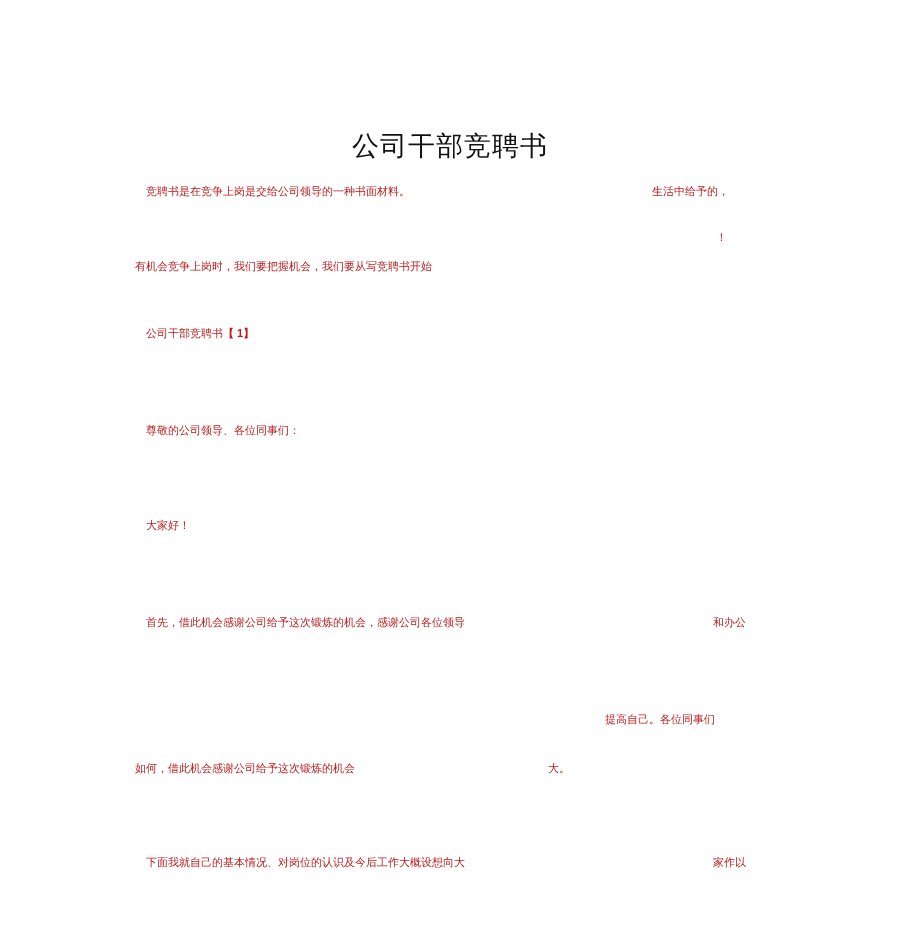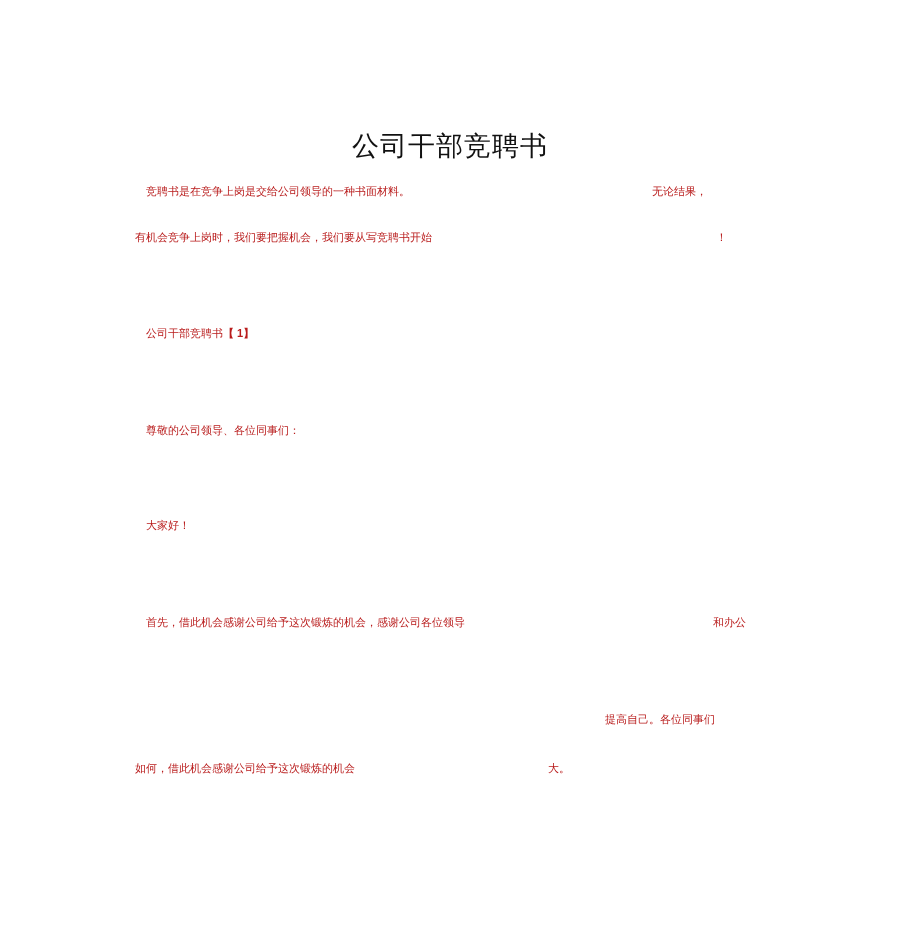--- a/index.html
+++ b/index.html
@@ -51,24 +51,24 @@
   </style>
 </head>
 <body>
 
 <div class="page">
 
   <div class="title">公司干部竞聘书</div>
 
   <div class="line" style="top:181px; left:0; width:920px; height:22px;">
     <span class="seg" style="left:146px;">竞聘书是在竞争上岗是交给公司领导的一种书面材料。</span>
-    <span class="seg" style="left:652px;">无论结果，</span>
+    <span class="seg" style="left:652px;">生活中给予的，</span>
   </div>
   <div class="line" style="top:227px; left:0; width:920px; height:22px;">
-    <span class="seg" style="left:135px;">有机会竞争上岗时，我们要把握机会，我们要从写竞聘书开始</span>
+    <span class="seg" style="left:135px;margin-top:29px;">有机会竞争上岗时，我们要把握机会，我们要从写竞聘书开始</span>
     <span class="seg" style="left:716px;">！</span>
   </div>
 
   <div class="line" style="top:322px; left:146px;">
     <span>公司干部竞聘书</span><span class="bold-num">【</span><span class="bold-num" style="margin-left:3px;">1</span><span class="bold-num">】</span>
   </div>
 
   <div class="line" style="top:420px; left:146px;">尊敬的公司领导、各位同事们：</div>
 
   <div class="line" style="top:515px; left:146px;">大家好！</div>
@@ -78,14 +78,18 @@
     <span class="seg" style="left:713px;">和办公</span>
   </div>
   <div class="line" style="top:709px; left:0; width:920px; height:22px;">
     <span class="seg" style="left:605px;">提高自己。各位同事们</span>
   </div>
   <div class="line" style="top:758px; left:0; width:920px; height:22px;">
     <span class="seg" style="left:135px;">如何，借此机会感谢公司给予这次锻炼的机会</span>
     <span class="seg" style="left:548px;">大。</span>
   </div>
 
+  <div class="line" style="top:852px; left:0; width:920px; height:22px;">
+    <span class="seg" style="left:146px;">下面我就自己的基本情况、对岗位的认识及今后工作大概设想向大</span>
+    <span class="seg" style="left:713px;">家作以</span>
+  </div>
 
 </div>
 
 </body></html>

